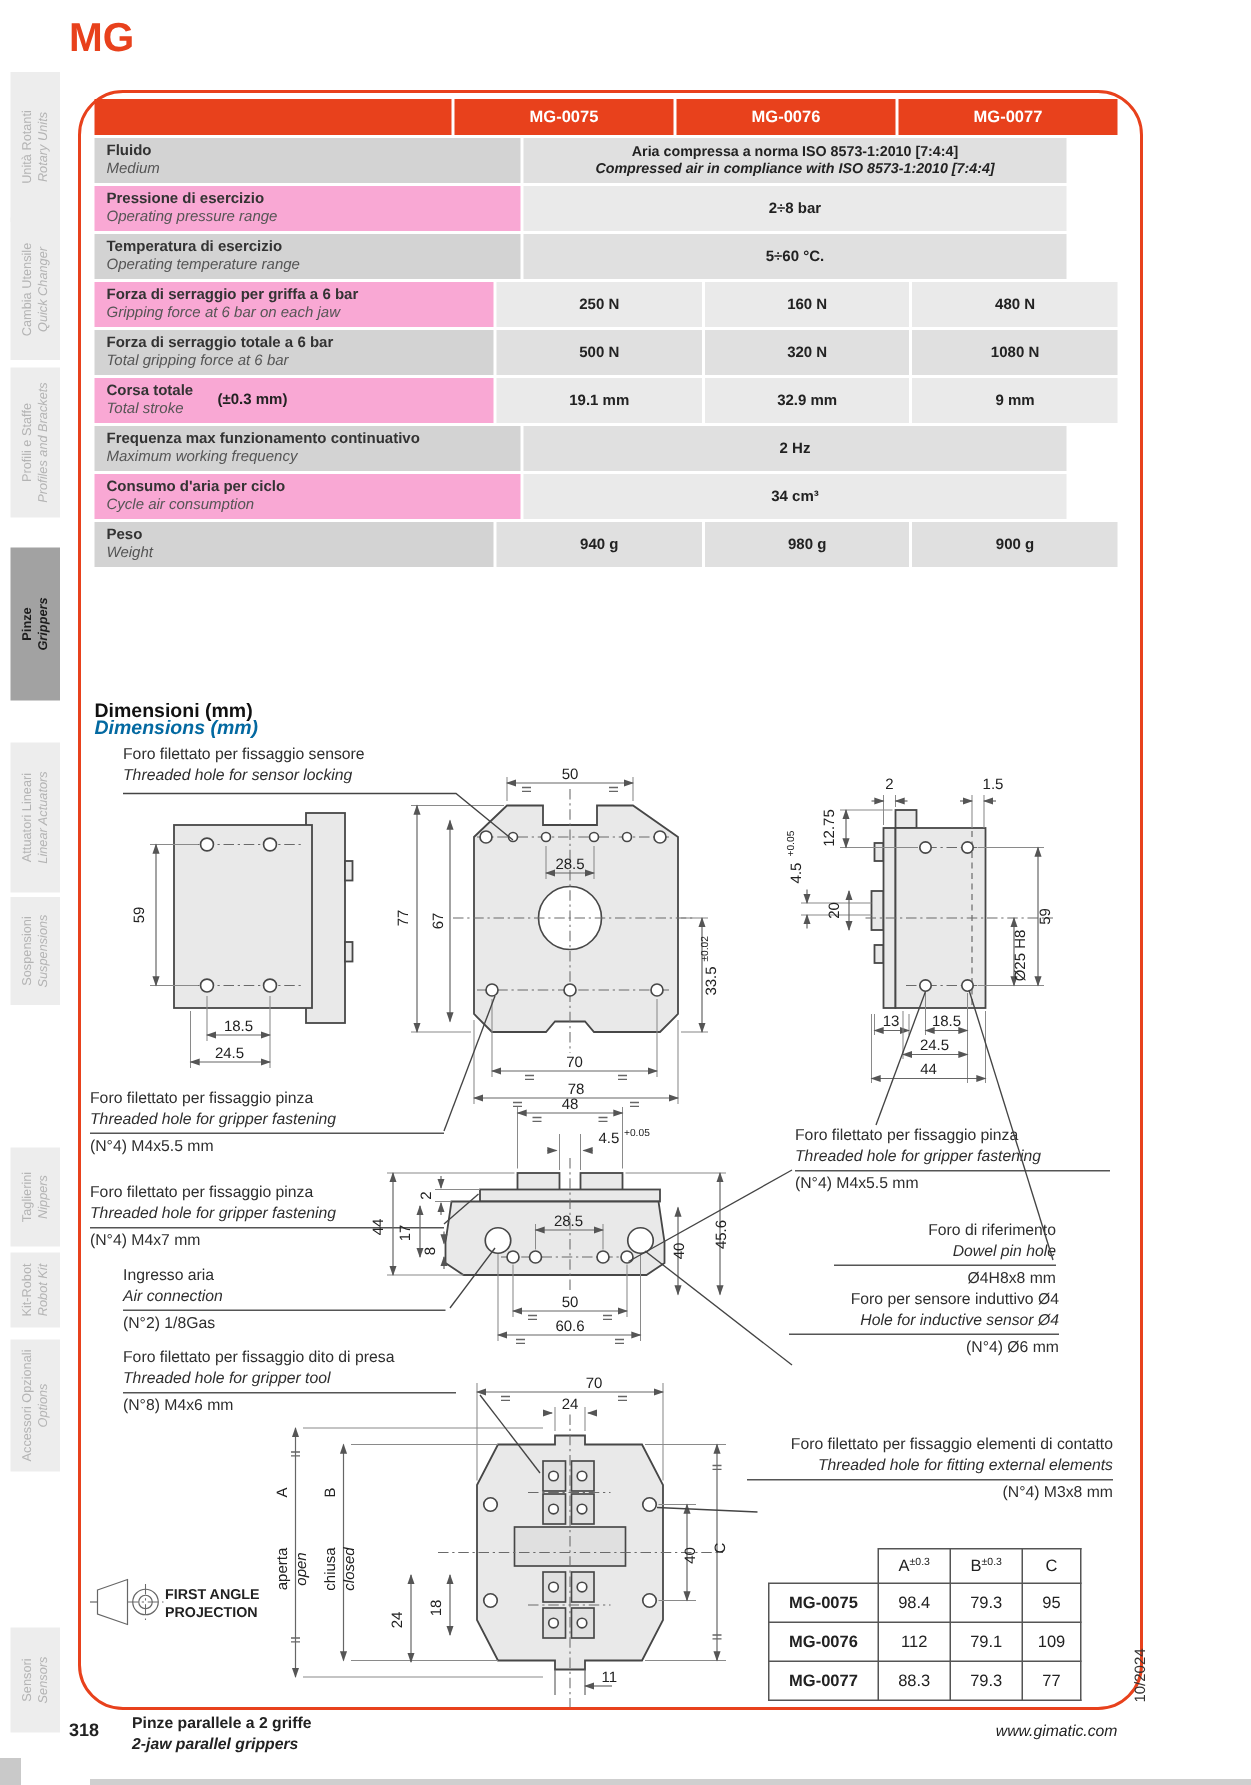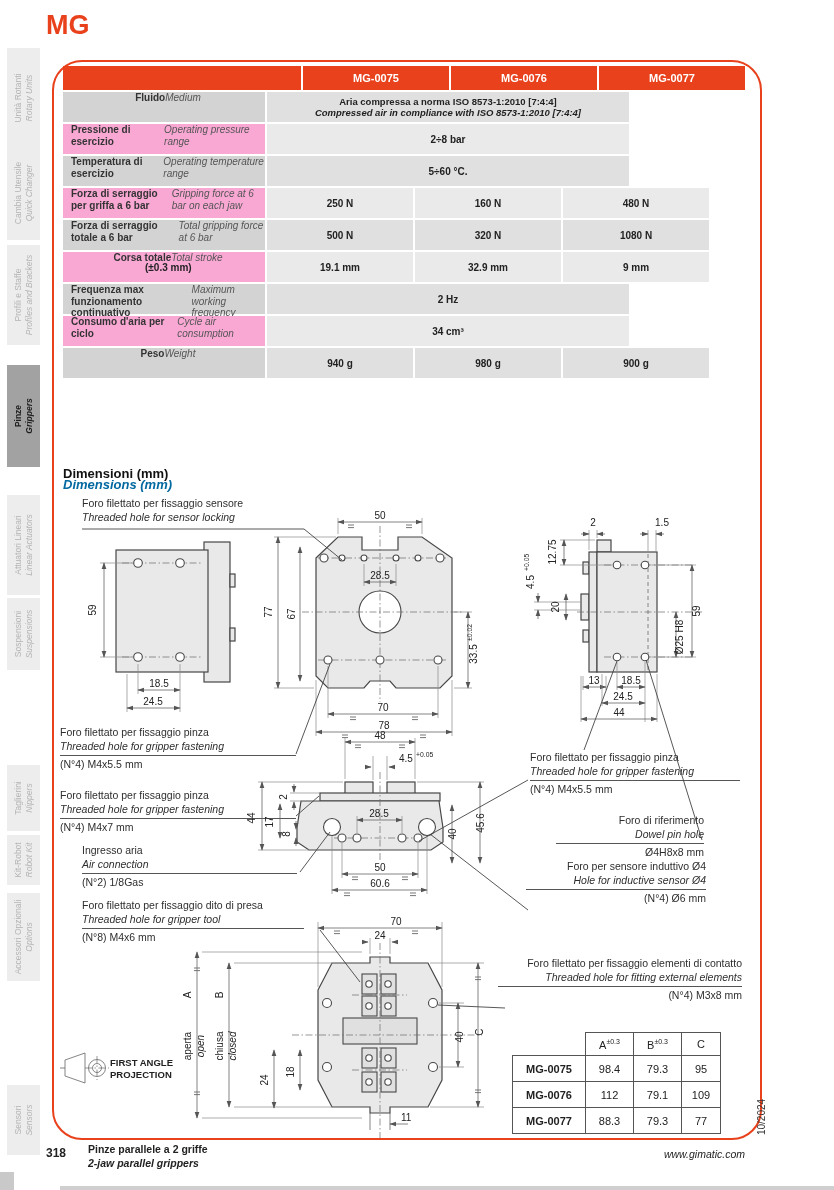--- a/index.html
+++ b/index.html
@@ -17,21 +17,21 @@
 
   
   .mg-title{position:absolute;left:46px;top:10px;font-size:27px;font-weight:bold;color:#e8411c}
   .frame{position:absolute;left:52px;top:60px;width:706px;height:1076px;
          border:2px solid #e8411c;border-radius:30px}
 
   
   .spec{position:absolute;left:63px;top:66px;width:682px}
   .srow{display:flex;gap:2px;margin-bottom:2px}
   .cell{box-sizing:border-box}
-  .lab{width:202px;height:30px;display:flex;flex-direction:row;justify-content:center;
+  .lab{width:284px;height:30px;display:flex;flex-direction:column;justify-content:center;
        padding-left:8px;position:relative}
   .val{width:146px;height:30px;display:flex;flex-direction:column;align-items:center;justify-content:center;
        font-size:10px;font-weight:bold;color:#222;text-align:center}
   .valwide{width:362px}
   .shead .hcell{background:#e8411c;color:#fff;font-weight:bold;font-size:11px;height:24px;
                 display:flex;align-items:center;justify-content:center}
   .shead .hlab{width:238px}
   .shead .hval{width:146px}
   .lit{font-size:10px;font-weight:bold;color:#333;line-height:1.16}
   .len{font-size:10px;font-style:italic;color:#555;line-height:1.16}

